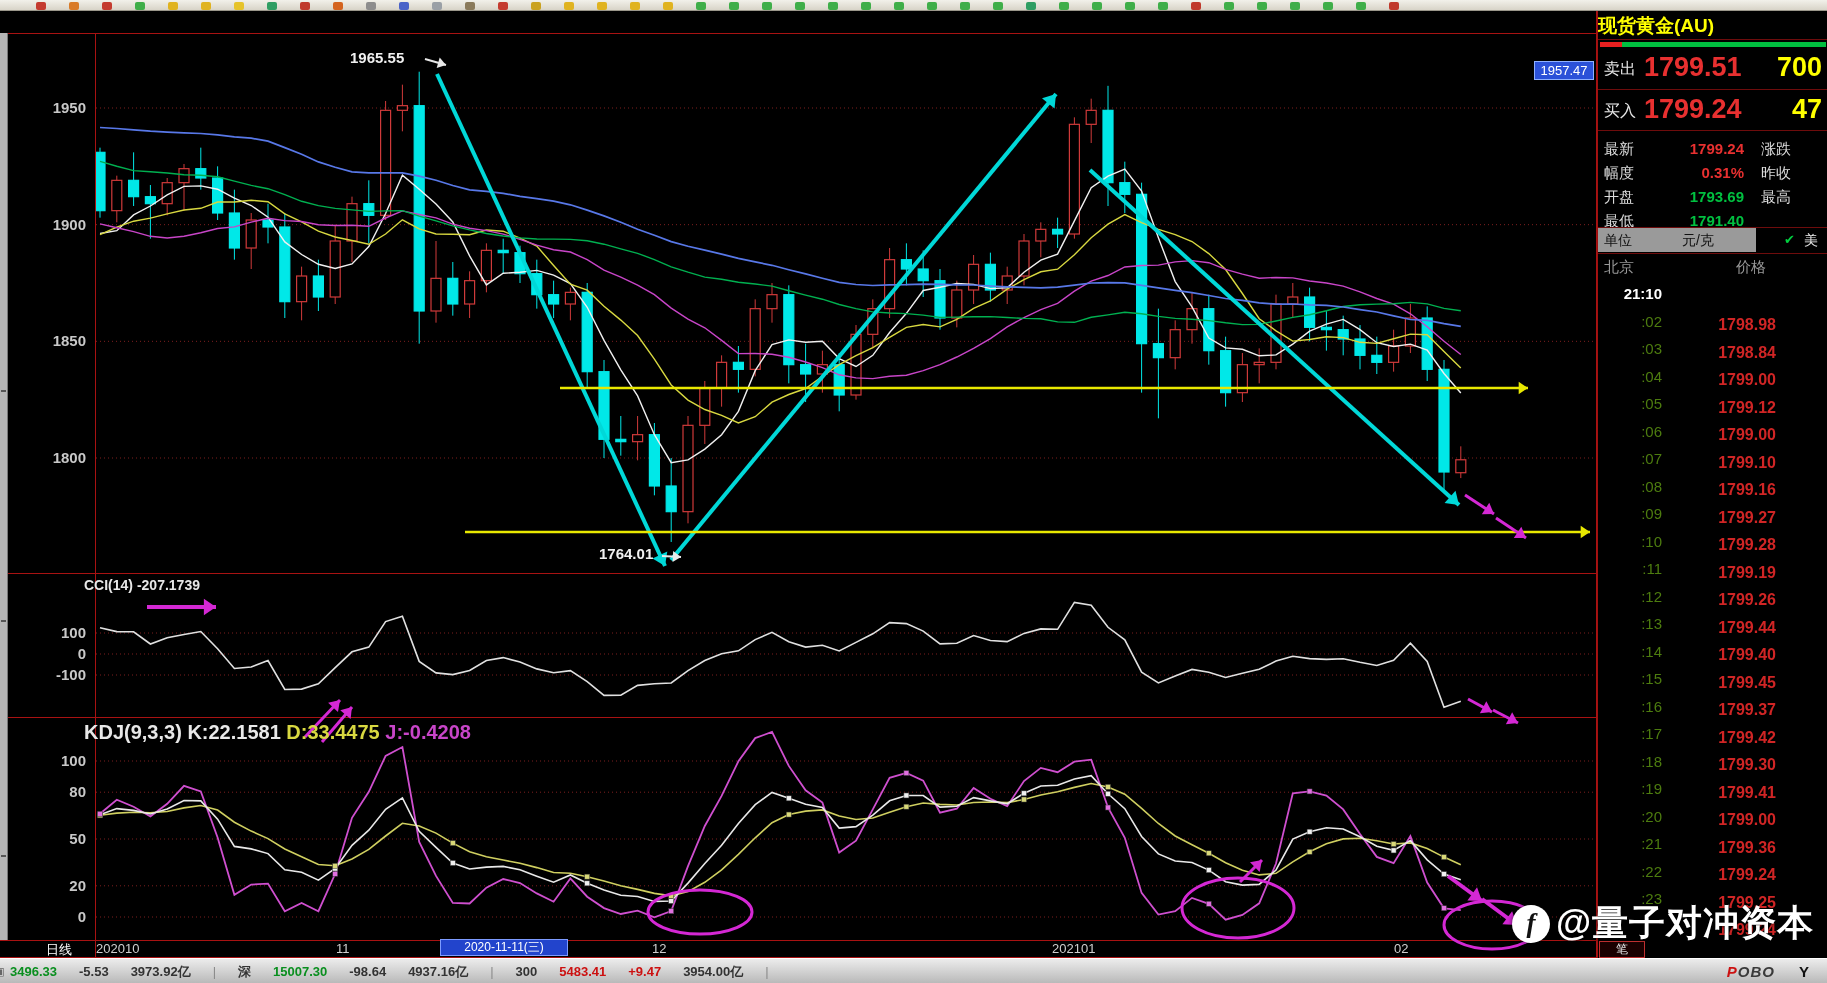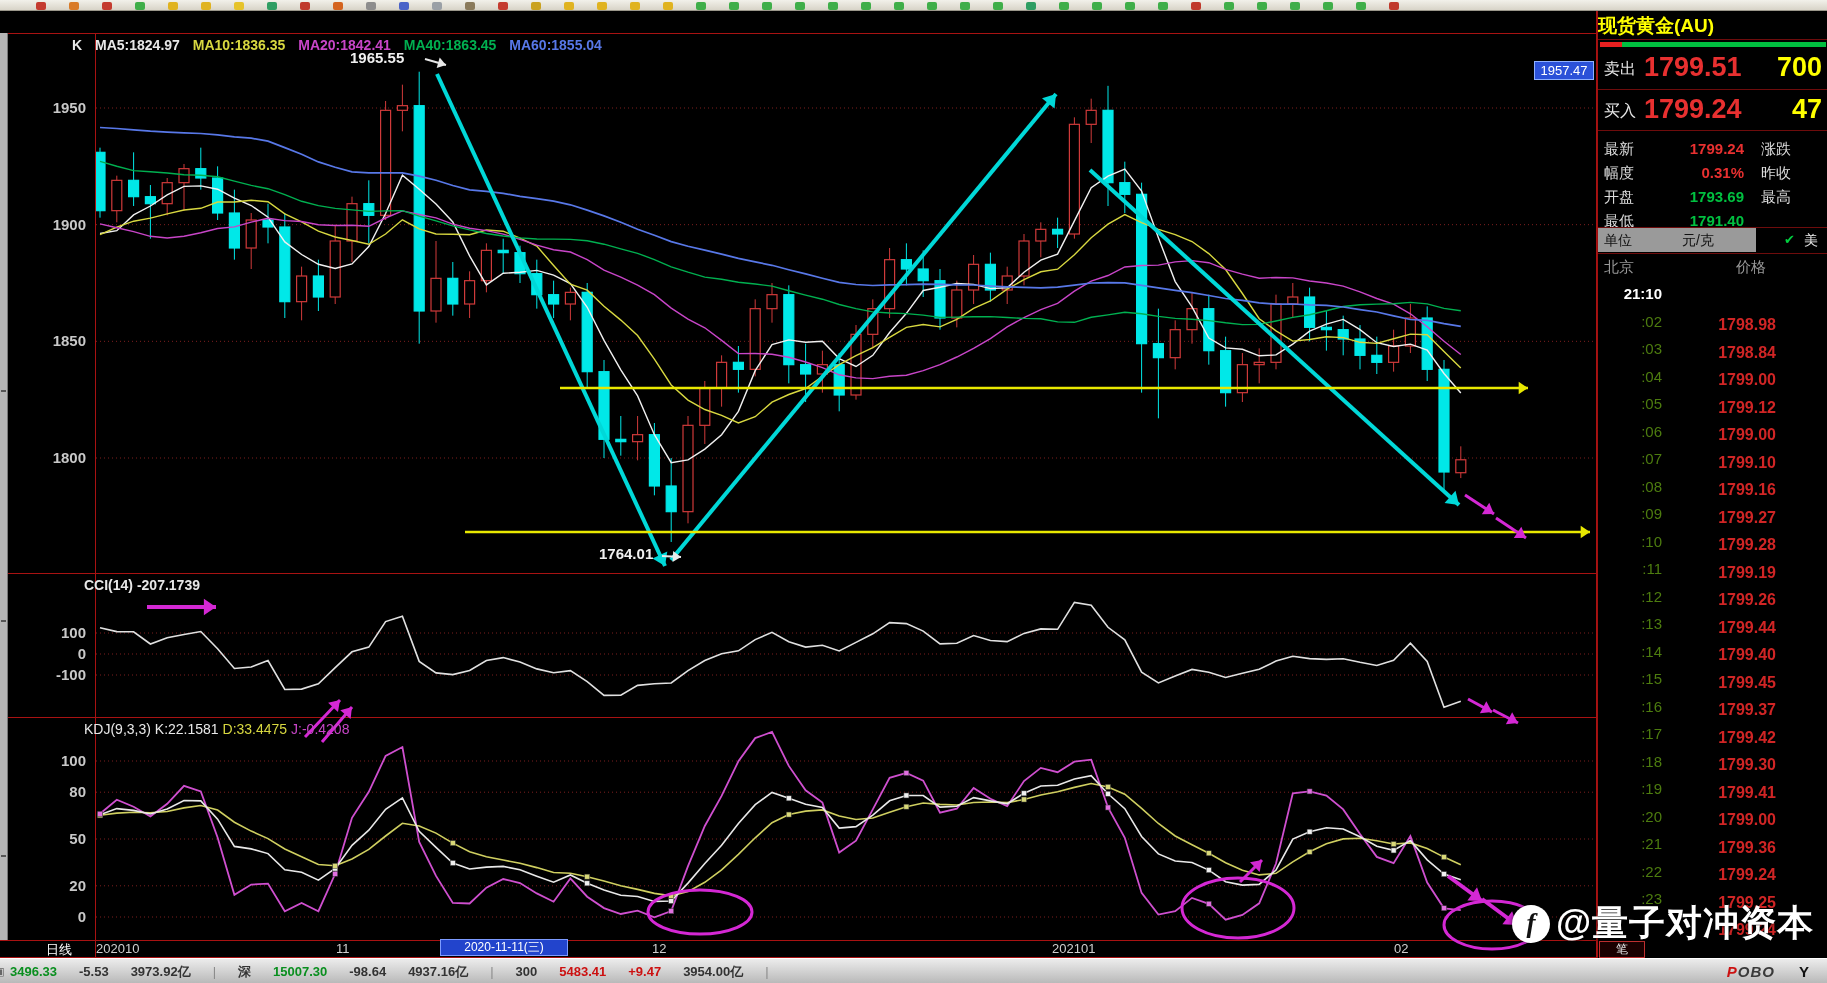--- a/index.html
+++ b/index.html
@@ -20,21 +20,21 @@
   #leftstrip{position:absolute;left:0;top:33px;width:8px;height:907px;background:#b5b5b5;border-right:1px solid #777;}
   .strip-tick{position:absolute;left:1px;width:5px;height:2px;background:#555;}
   
   #chart-svg{position:absolute;left:0;top:0;}
   
   .ov{position:absolute;white-space:nowrap;}
   #ma-line{left:72px;top:37px;font-size:14px;font-weight:bold;}
   #ma-line span{margin-right:9px;}
   .c-w{color:#e8e8e8;} .c-y{color:#d8d840;} .c-m{color:#c845c8;} .c-g{color:#00b050;} .c-b{color:#5878e8;}
   #cci-line{left:84px;top:577px;font-size:14px;font-weight:bold;color:#e8e8e8;}
-  #kdj-line{left:84px;top:721px;font-size:14px;font-weight:normal;}
+  #kdj-line{left:84px;top:721px;font-size:20px;font-weight:bold;}
   .ytick{position:absolute;color:#c8c8c8;font-size:15px;font-weight:bold;text-align:right;width:52px;}
   .xlab{position:absolute;top:941px;color:#cfcfcf;font-size:13px;}
   #period-label{position:absolute;left:46px;top:941px;color:#fff;font-size:13px;}
   #date-tag{position:absolute;left:440px;top:939px;width:128px;height:17px;background:#2244cc;
     border:1px solid #7d9bff;color:#fff;font-size:12px;text-align:center;line-height:15px;}
   #anno-high{left:350px;top:49px;color:#f0f0f0;font-size:15px;font-weight:bold;}
   #anno-low{left:599px;top:545px;color:#f0f0f0;font-size:15px;font-weight:bold;}
   #price-tag{left:1534px;top:61px;width:60px;height:19px;background:#2b51d8;border:1px solid #8fb0ff;
     color:#fff;font-size:13px;text-align:center;line-height:17px;}
   
@@ -427,28 +427,20 @@
         <ellipse cx="1492" cy="925" rx="48" ry="24" fill="none" stroke="#d428d4" stroke-width="3"></ellipse>
       </g>
     </svg>
 
   <div id="leftstrip">
     <span class="strip-tick" style="top:357px"></span>
     <span class="strip-tick" style="top:587px"></span>
     <span class="strip-tick" style="top:822px"></span>
   </div>
 
-  <div id="ma-line" class="ov">
-    <span class="c-w">K</span>
-    <span class="c-w">MA5:1824.97</span>
-    <span class="c-y">MA10:1836.35</span>
-    <span class="c-m">MA20:1842.41</span>
-    <span class="c-g">MA40:1863.45</span>
-    <span class="c-b">MA60:1855.04</span>
-  </div>
 
   <div id="cci-line" class="ov">
     <span>CCI(14)</span>
     <span>-207.1739</span>
   </div>
 
   <div id="kdj-line" class="ov">
     <span class="c-w">KDJ(9,3,3)</span>
     <span class="c-w">K:22.1581</span>
     <span class="c-y">D:33.4475</span>

